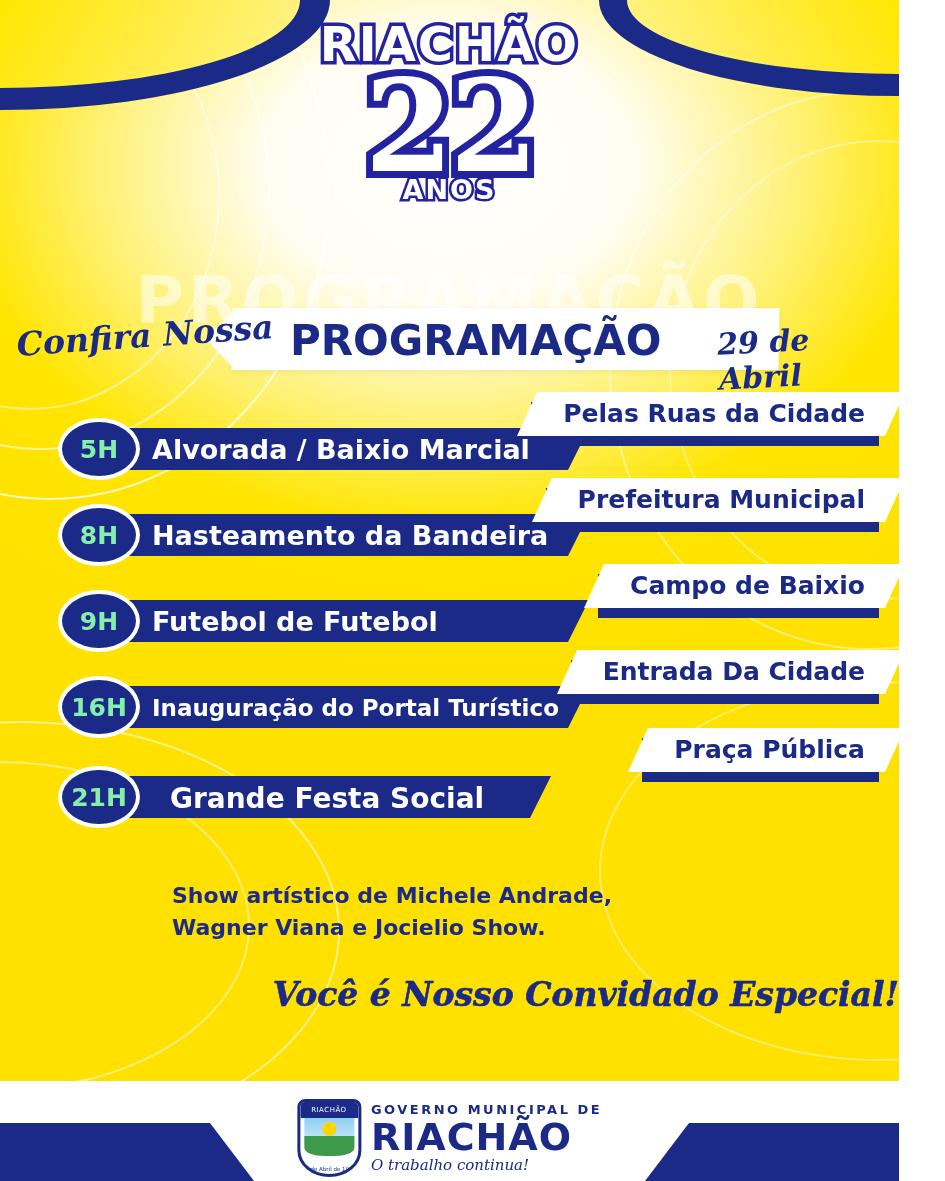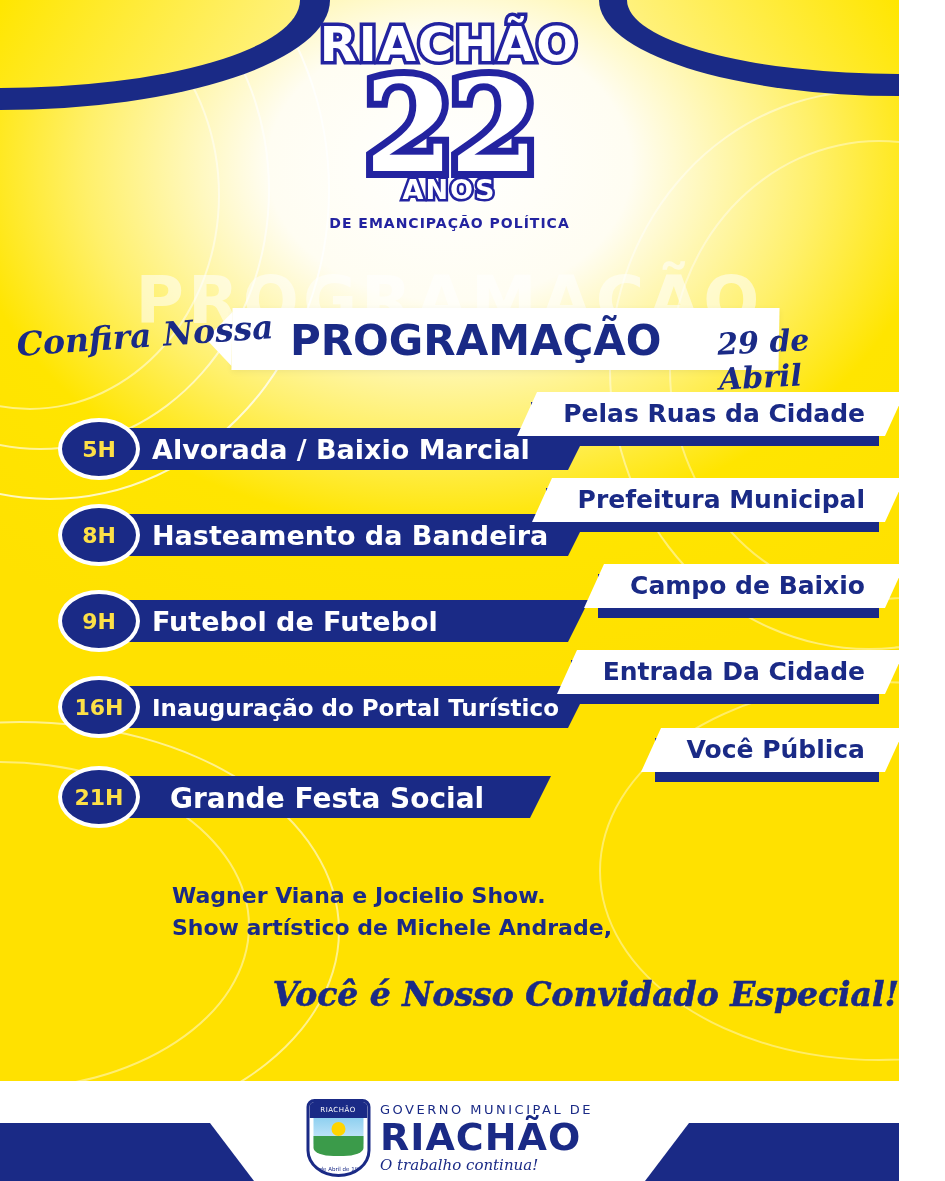--- a/index.html
+++ b/index.html
@@ -137,22 +137,22 @@
   .row .label {
     position: absolute; left: 152px; top: 16px;
     color: #ffffff; font-family: "DejaVu Sans", sans-serif;
     font-weight: bold; font-size: 27px; white-space: nowrap;
     z-index: 3;
   }
   .row .label.small { font-size: 23px; top: 19px; }
   .hour {
     position: absolute; left: 58px; top: 0; width: 82px; height: 62px;
     background: #1a2a86; border: 4px solid #ffffff; border-radius: 50%;
-    color: #fde047; font-family: "DejaVu Sans", sans-serif; font-weight: bold;
-    font-size: 22px; display: flex; align-items: center; justify-content: center;
+    color: #86efac; font-family: "DejaVu Sans", sans-serif; font-weight: bold;
+    font-size: 25px; display: flex; align-items: center; justify-content: center;
     z-index: 4;
   }
   .place-wrap {
     position: absolute; right: 14px; top: -26px; height: 44px;
     z-index: 5;
   }
   .place {
     position: relative; display: inline-block; height: 44px;
     background: #ffffff; padding: 6px 20px 20px 26px;
     font-family: "DejaVu Sans", sans-serif; font-weight: bold;
@@ -240,21 +240,21 @@
   .crest .crest-green {
     position:absolute; top:34px; left:4px; right:4px; height: 20px;
     background:#3b9b4a; border-radius: 0 0 40% 40%;
   }
   .crest .crest-bottom {
     position:absolute; bottom:2px; left:0; right:0; text-align:center;
     font-size: 5.5px; color:#1a2a86; font-family:"DejaVu Sans", sans-serif;
   }
   .gov-text { line-height: 1; }
   .gov-top {
-    font-family: "DejaVu Sans", sans-serif; font-weight: normal;
+    font-family: "DejaVu Sans", sans-serif; font-weight: bold;
     font-size: 13px; letter-spacing: 2.5px; color: #1a2a86;
   }
   .gov-main {
     font-family: "DejaVu Sans", sans-serif; font-weight: bold;
     font-size: 38px; letter-spacing: 1px; color: #1a2a86; line-height: 42px;
   }
   .gov-sub {
     font-family: "DejaVu Serif", serif; font-style: italic;
     font-size: 15px; color: #1a2a86; text-align: left;
   }
@@ -275,21 +275,20 @@
 
   <div class="blue-corner"></div>
   <div class="blue-corner-inner"></div>
   <div class="blue-corner-r"></div>
   <div class="blue-corner-r-inner"></div>
 
   <div class="header">
     <div class="riachao-word">RIACHÃO</div>
     <div class="big29">22</div>
     <div class="anos">ANOS</div>
-    <div class="emancipacao">DE EMANCIPAÇÃO POLÍTICA</div>
   </div>
 
   <div class="ghost-prog">PROGRAMAÇÃO</div>
 
   <div class="title-band">
     <div class="band-white"></div>
     <div class="confira">Confira Nossa</div>
     <div class="prog-main">PROGRAMAÇÃO</div>
     <div class="data-abril">29 de Abril</div>
   </div>
@@ -332,32 +331,32 @@
         <div class="place">Entrada Da Cidade</div>
       </div>
       <div class="bar"></div>
       <div class="hour">16H</div>
       <div class="label small">Inauguração do Portal Turístico</div>
     </div>
 
     <div class="row row-last">
       <div class="place-wrap">
         <div class="place-shadow"></div>
-        <div class="place">Você Pública</div>
+        <div class="place">Praça Pública</div>
       </div>
       <div class="bar"></div>
       <div class="hour">21H</div>
       <div class="label">Grande Festa Social</div>
     </div>
 
   </div>
 
   <div class="sub-note">
+    <div>Show artístico de Michele Andrade,</div>
     <div>Wagner Viana e Jocielio Show.</div>
-    <div>Show artístico de Michele Andrade,</div>
   </div>
 
   <div class="invite">Você é Nosso Convidado Especial!</div>
 
   <div class="footer">
     <div class="footer-yellow-l"></div>
     <div class="footer-yellow-r"></div>
     <div class="footer-bar-left"></div>
     <div class="footer-bar-right"></div>
 

